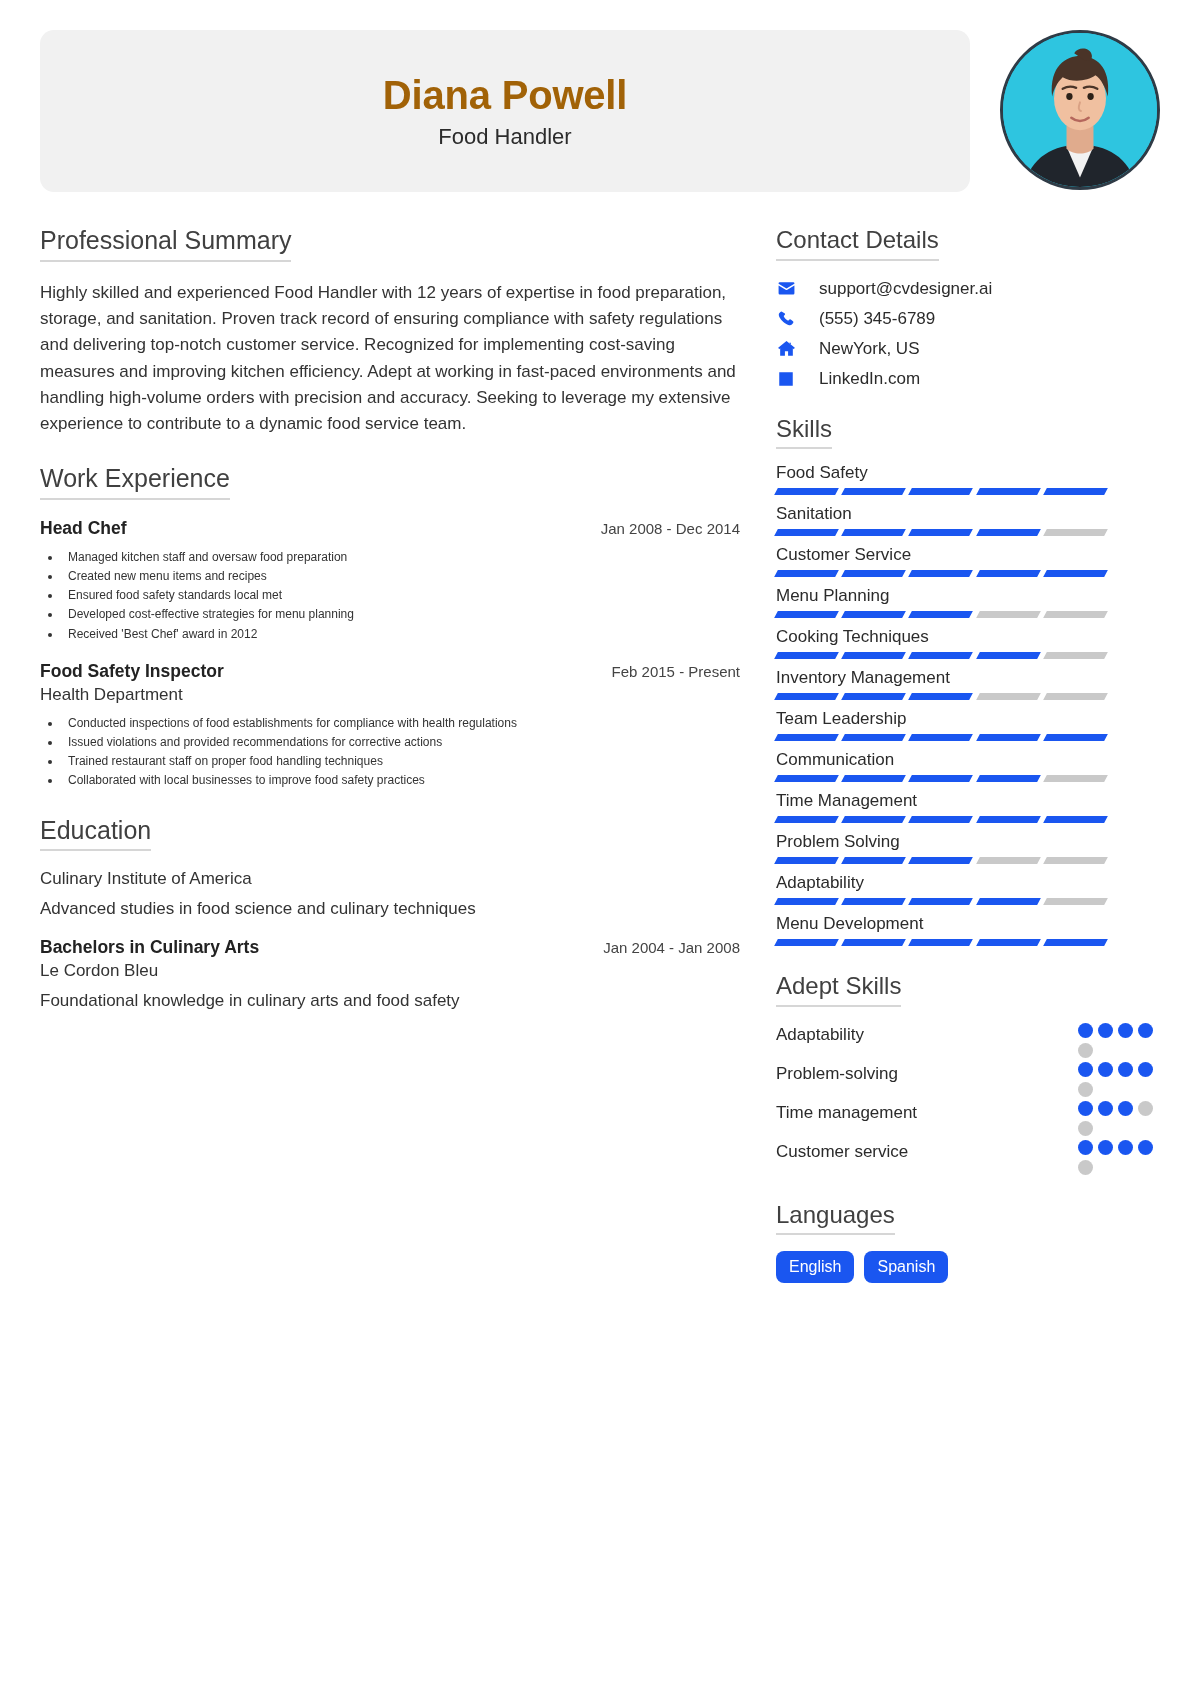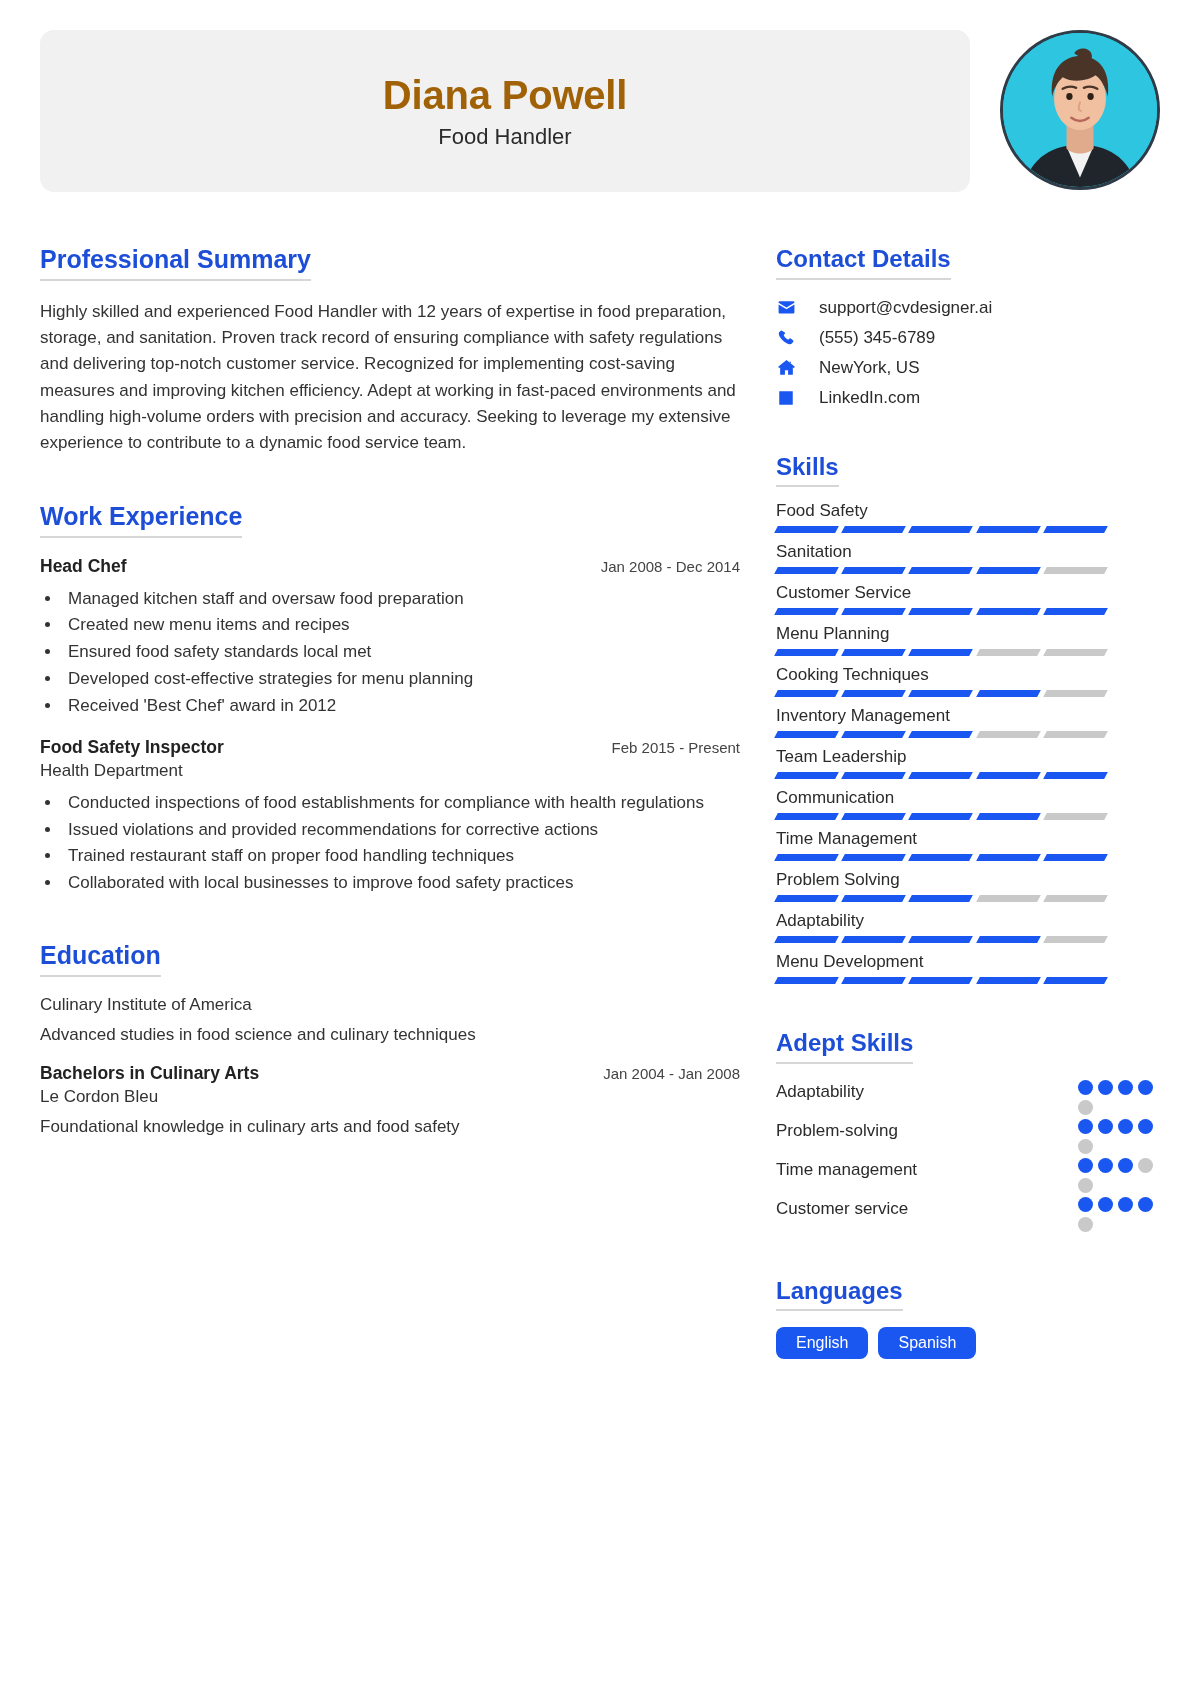--- a/index.html
+++ b/index.html
@@ -50,27 +50,26 @@
   .avatar-svg { display: block; width: 100%; height: 100%; }
 
   
   .body-row { display: flex; gap: 36px; margin-top: 34px; }
   .col-left { width: 700px; flex: 0 0 700px; }
   .col-right { flex: 1; }
 
   
   .sec-title {
     font-size: 25px;
-    font-weight: bold;
-    color: #1d4ed8;
+    font-weight: normal;
+    color: #404040;
     display: inline-block;
     padding-bottom: 5px;
     border-bottom: 2px solid #d6d6d6;
     line-height: 1.15;
-    margin-top: 19px;
   }
   .sec-title.small {
     font-size: 24px;
   }
   .section { margin-bottom: 26px; }
 
   
   .summary-text {
     margin-top: 18px;
     font-size: 17px;
@@ -85,21 +84,21 @@
     align-items: baseline;
     justify-content: space-between;
     gap: 16px;
   }
   .entry-title { font-size: 17.5px; font-weight: bold; color: #222; }
   .entry-date { font-size: 15px; color: #444; white-space: nowrap; }
   .entry-org { font-size: 17px; color: #333; margin-top: 3px; }
   .entry-desc { font-size: 17px; color: #333; margin-top: 10px; }
   .bullets { margin: 9px 0 0 22px; }
   .bullets li {
-    font-size: 17px;
+    font-size: 12px;
     line-height: 1.52;
     color: #333;
     padding-left: 6px;
     margin-bottom: 1px;
   }
 
   
   .contact-list { margin-top: 18px; }
   .contact-item {
     display: flex;
@@ -164,21 +163,21 @@
     background: #c9c9c9;
   }
   .dot.on { background: #1a56f0; }
 
   
   .lang-row { margin-top: 16px; display: flex; flex-wrap: wrap; gap: 10px; }
   .lang-pill {
     background: #1a56f0;
     color: #ffffff;
     font-size: 16px;
-    padding: 7px 20px;
+    padding: 7px 13px;
     border-radius: 8px;
   }
 </style>
 </head>
 <body>
 
 <div class="page">
 
   <div class="header-row">
     <div class="header-card">

